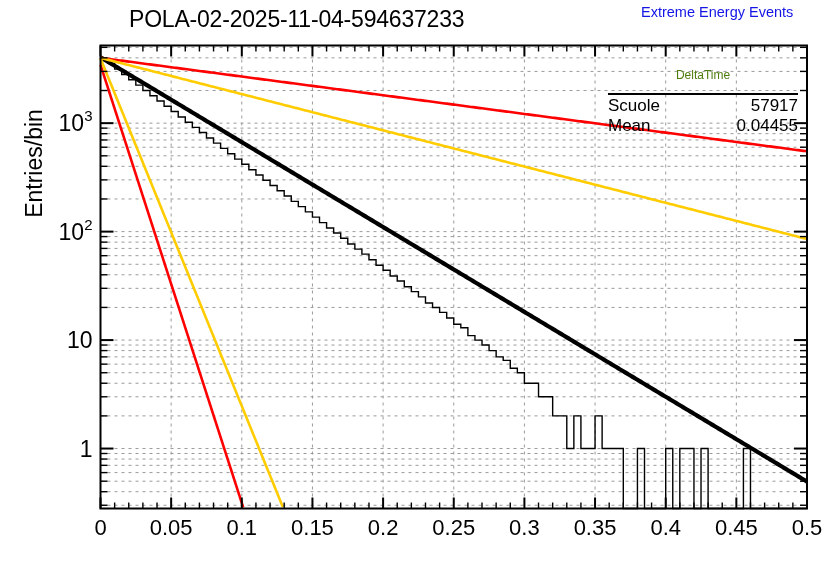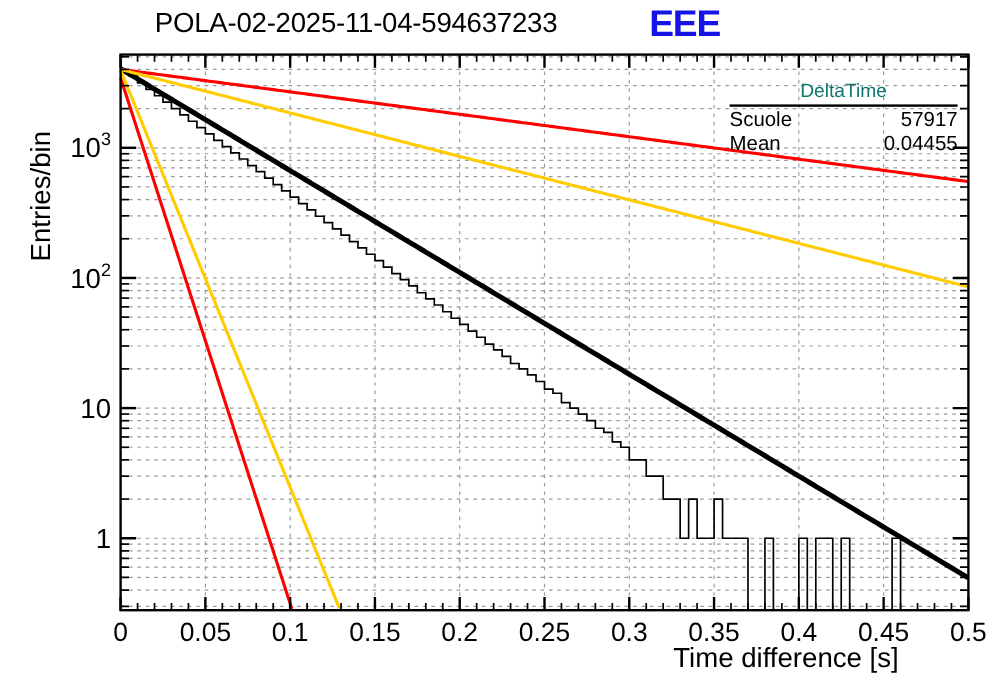--- a/index.html
+++ b/index.html
@@ -10,43 +10,43 @@
   .plot-title{position:absolute;left:88px;top:6px;font-size:23px;color:#000;
       letter-spacing:-0.2px;white-space:nowrap;margin-left:41px;}
 
   .eee-logo{position:absolute;left:541px;top:2px;width:293px;height:38px;}
   .eee-letters{position:absolute;left:0;top:1px;font-size:31px;font-weight:bold;
       color:#1414e6;letter-spacing:-1px;line-height:33px;font-family:"Liberation Sans",sans-serif;}
   .eee-tagline{position:absolute;left:100px;top:2px;color:#1414e6;
       font-size:14.5px;line-height:17.5px;white-space:nowrap;}
 
   .stats-box{position:absolute;left:608px;top:68px;width:190px;}
-  .stats-title{text-align:center;font-size:16px;color:#0f766e;padding-bottom:1px;}
+  .stats-title{text-align:center;font-size:12px;color:#4d7c0f;padding-bottom:11px;}
   .stats-rule{border-bottom:2.2px solid #000;margin:0 0 1px 0;}
   .stats-row{display:flex;justify-content:space-between;font-size:17px;
       color:#000;line-height:19.6px;white-space:nowrap;}
   .stats-row span{display:block;}
 
   .axis-title-x{position:absolute;left:561px;top:535px;font-size:23px;color:#000;white-space:nowrap;}
   .axis-title-y{position:absolute;left:-56px;top:150px;width:180px;font-size:23px;color:#000;
       transform:rotate(-90deg);text-align:center;white-space:nowrap;}
 
   svg{position:absolute;left:0;top:0;}
   text{font-family:"Liberation Sans","DejaVu Sans",sans-serif;}
 </style>
 </head>
 <body>
 
 <div id="root">
 
   <div class="plot-title">POLA-02-2025-11-04-594637233</div>
 
   <div class="eee-logo">
-    <div class="eee-letters">EEE</div>
     <div class="eee-tagline">
+      <div>Extreme Energy Events</div>
     </div>
   </div>
 
   <svg id="chart" width="836" height="572">
       <g>
         <line x1="100.5" x2="807" y1="505.250181510722" y2="505.250181510722" stroke="#9a9a9a" stroke-width="1" stroke-dasharray="3,4"></line>
         <line x1="100.5" x2="807" y1="491.69929577516547" y2="491.69929577516547" stroke="#9a9a9a" stroke-width="1" stroke-dasharray="3,4"></line>
         <line x1="100.5" x2="807" y1="481.1884122129234" y2="481.1884122129234" stroke="#9a9a9a" stroke-width="1" stroke-dasharray="3,4"></line>
         <line x1="100.5" x2="807" y1="472.6003950237127" y2="472.6003950237127" stroke="#9a9a9a" stroke-width="1" stroke-dasharray="3,4"></line>
         <line x1="100.5" x2="807" y1="465.33932995074866" y2="465.33932995074866" stroke="#9a9a9a" stroke-width="1" stroke-dasharray="3,4"></line>
@@ -310,16 +310,15 @@
           <span>Scuole</span>
           <span>57917</span>
         </div>
         <div class="stats-row">
           <span>Mean</span>
           <span>0.04455</span>
         </div>
       </div>
   </div>
 
-  <div class="axis-title-x">Time difference [s]</div>
   <div class="axis-title-y">Entries/bin</div>
 
 </div>
 
 </body></html>

